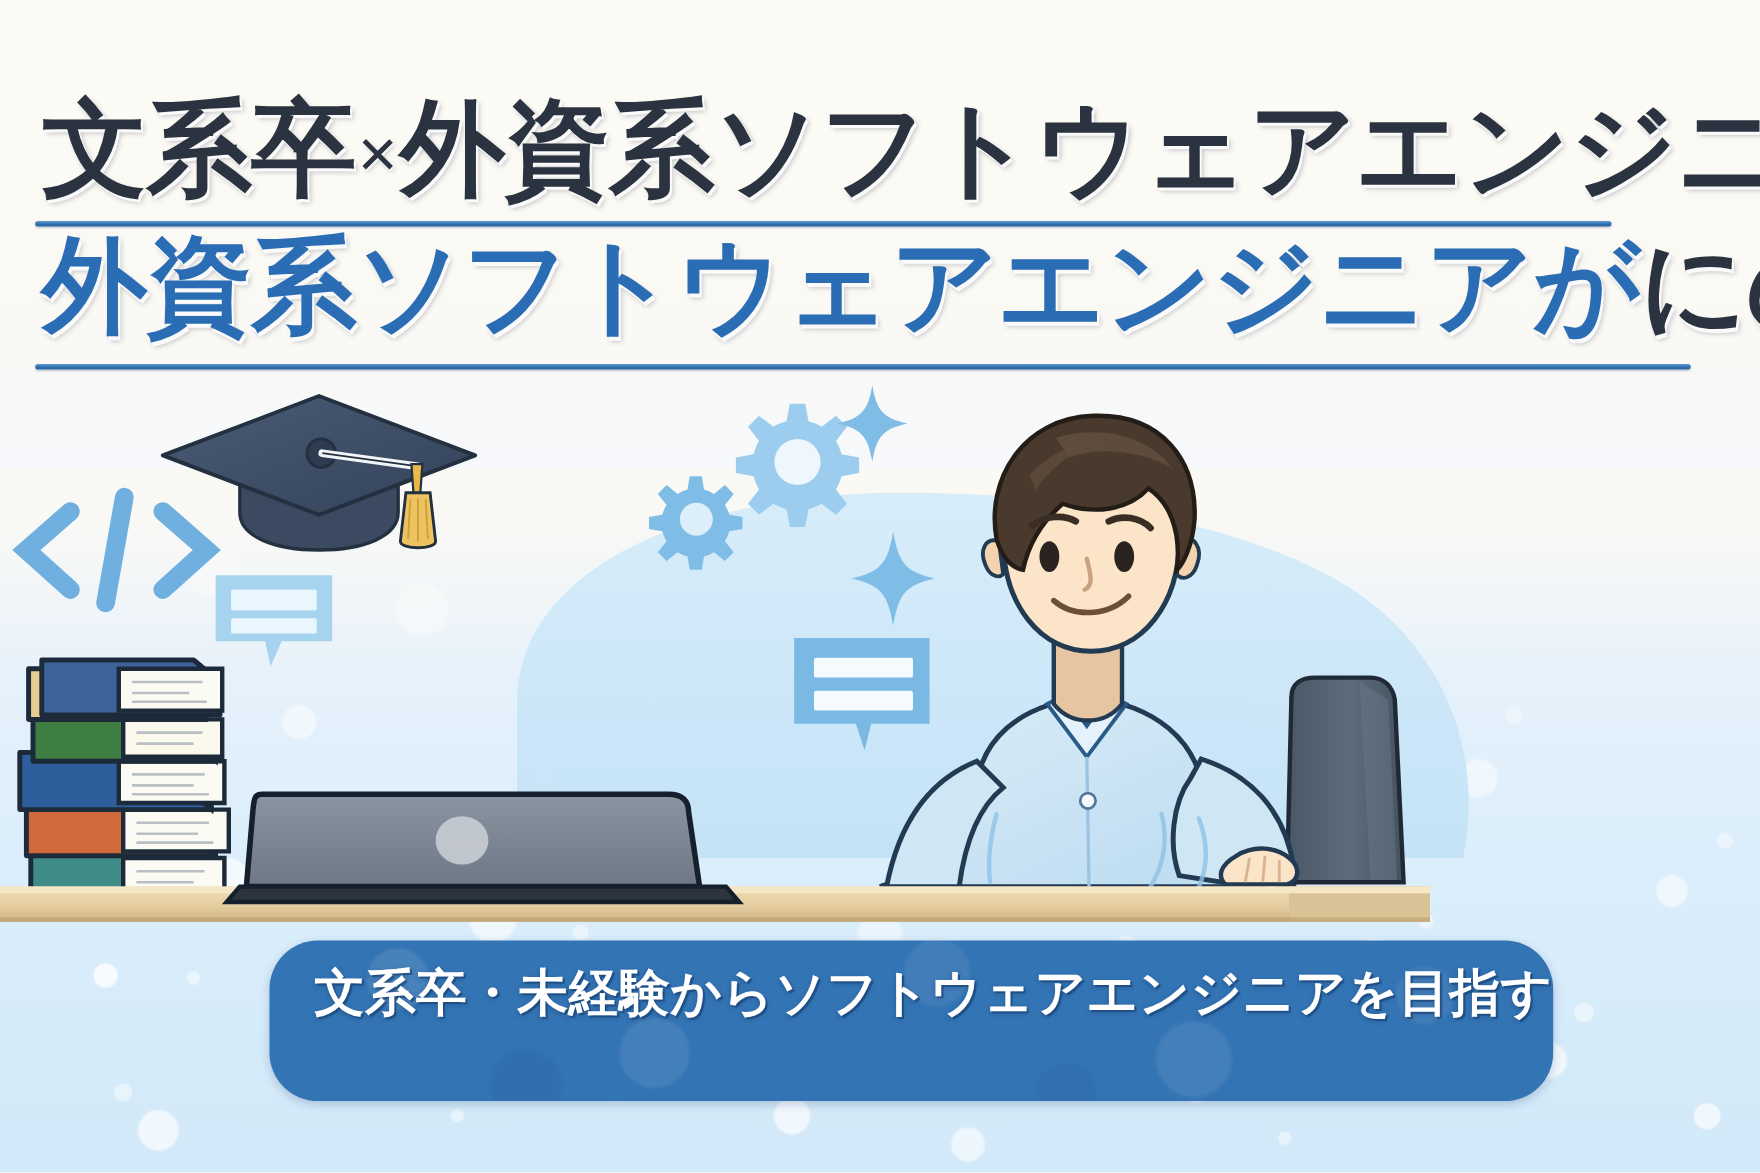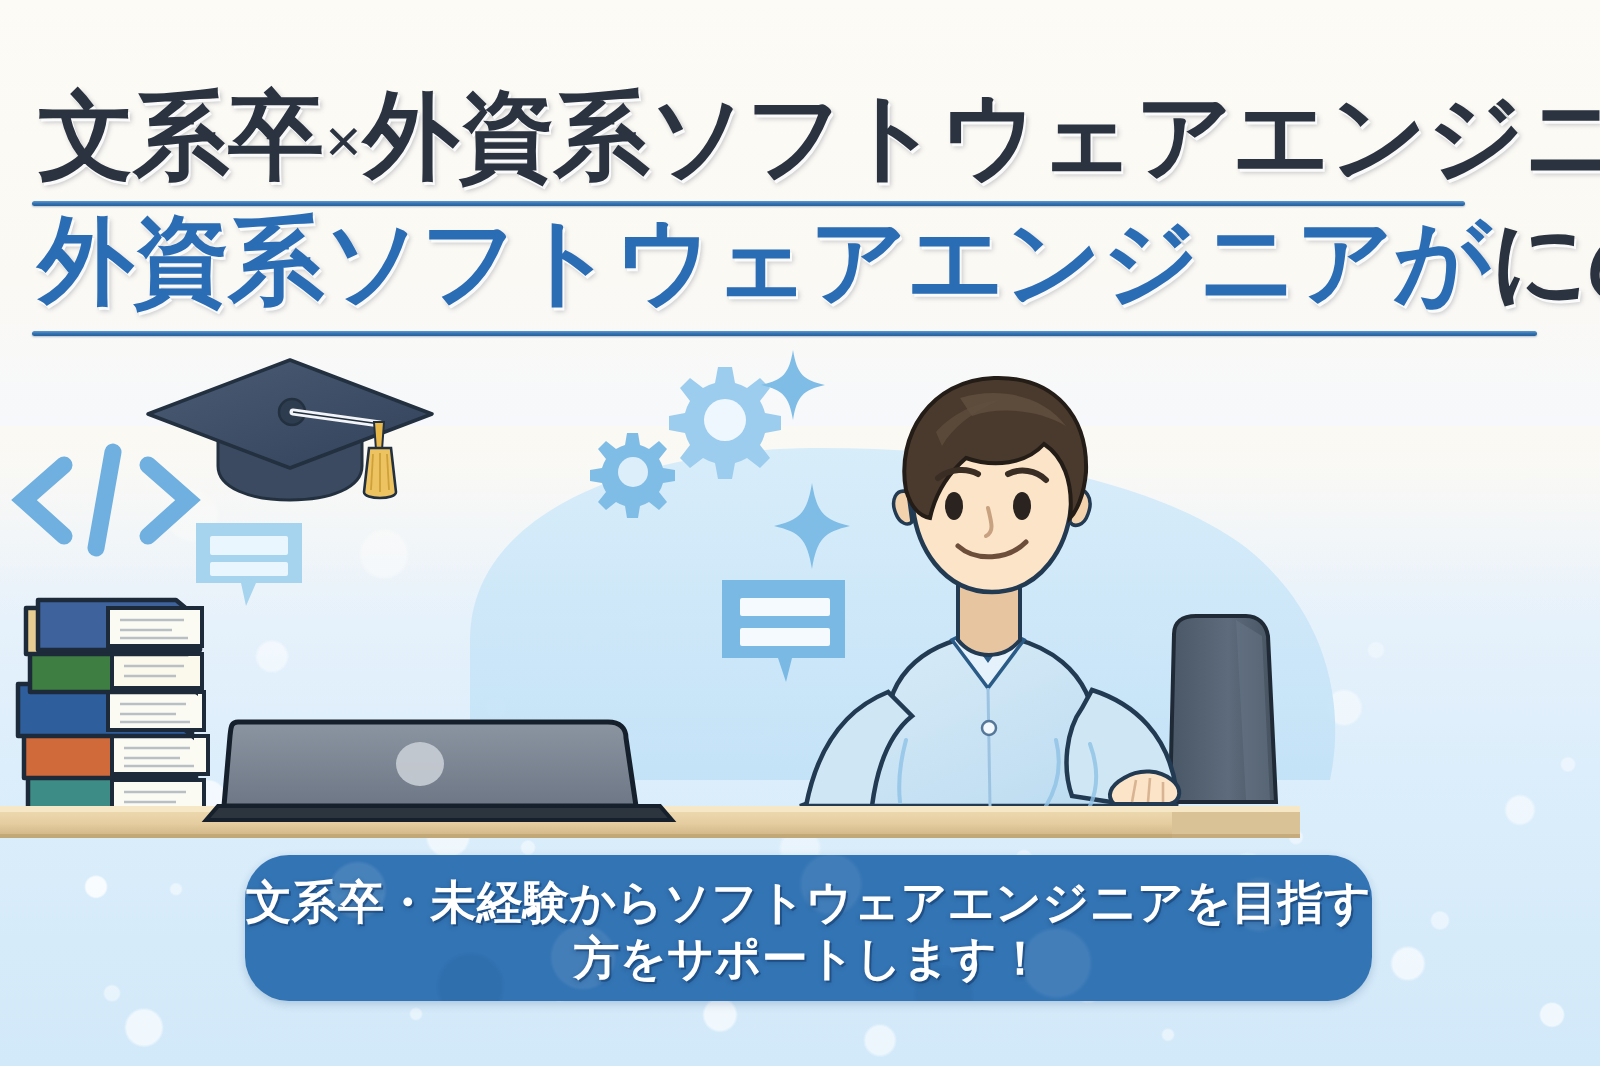--- a/index.html
+++ b/index.html
@@ -104,20 +104,21 @@
   #illus{position:absolute;left:0;top:340px;width:1600px;height:530px;}
   #illus svg{display:block;}
 
   
   #ribbon{
     position:absolute;left:245px;top:855px;width:1127px;height:146px;
     background:#3374b4;
     border-radius:44px;
     box-shadow:0 3px 8px rgba(30,70,120,.22);
     overflow:hidden;
+    padding-left:40px;
   }
   #ribbon .grain{
     position:absolute;inset:0;opacity:.20;
     background-image:
       radial-gradient(circle at 10% 24%, rgba(255,255,255,.5) 0 26px, rgba(255,255,255,0) 30px),
       radial-gradient(circle at 30% 70%, rgba(255,255,255,.4) 0 30px, rgba(255,255,255,0) 34px),
       radial-gradient(circle at 52% 20%, rgba(255,255,255,.35) 0 28px, rgba(255,255,255,0) 33px),
       radial-gradient(circle at 72% 74%, rgba(255,255,255,.4) 0 32px, rgba(255,255,255,0) 37px),
       radial-gradient(circle at 90% 34%, rgba(255,255,255,.35) 0 24px, rgba(255,255,255,0) 29px),
       radial-gradient(circle at 20% 90%, rgba(0,40,90,.30) 0 30px, rgba(0,40,90,0) 35px),
@@ -371,16 +372,15 @@
       <ellipse cx="420" cy="424" rx="24" ry="22" fill="#c7ccd2" opacity=".92"></ellipse>
 
       <path d="M 218 466 L 660 466 L 672 480 L 206 480 Z" fill="#2c343d" stroke="#15202c" stroke-width="4"></path>
     </g>
   </svg>
   </div>
 
   <div id="ribbon">
     <div class="grain"></div>
     <div id="rb1" class="ribbon-text">文系卒・未経験からソフトウェアエンジニアを目指す</div>
-    <div id="rb2" class="ribbon-text">方をサポートします！</div>
   </div>
 
 </div>
 
 </body></html>

